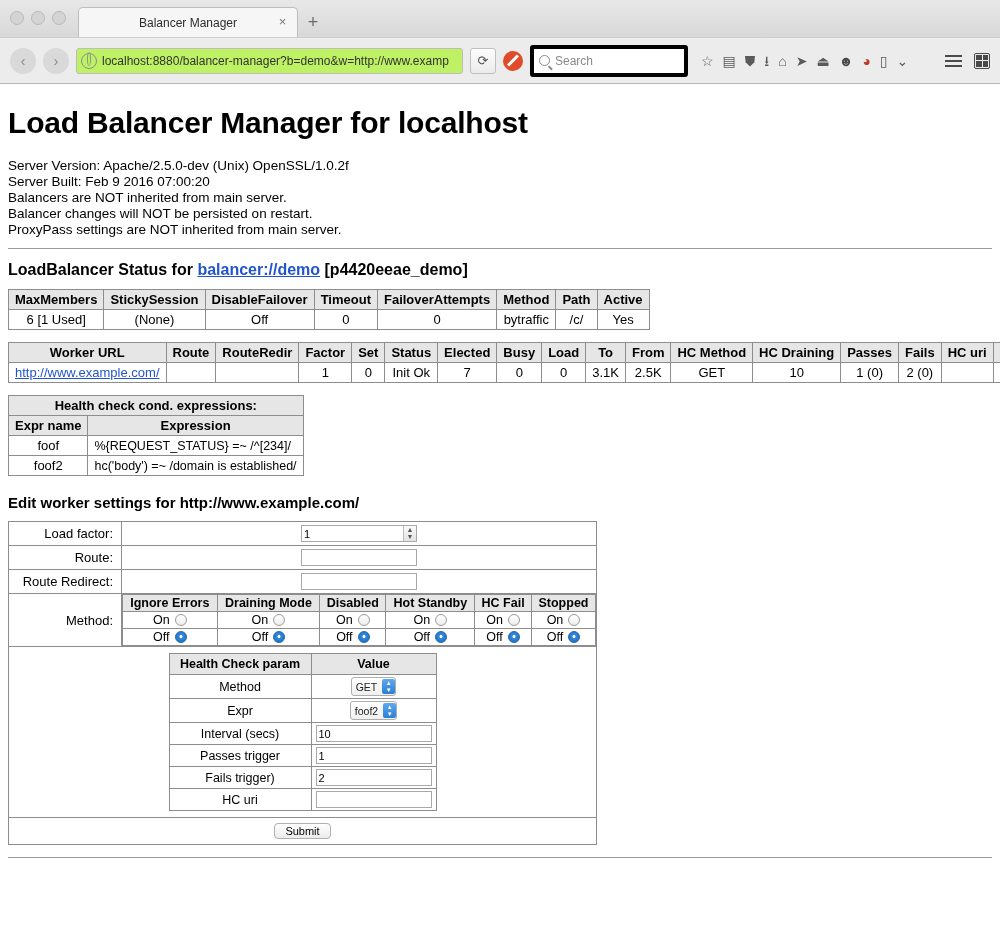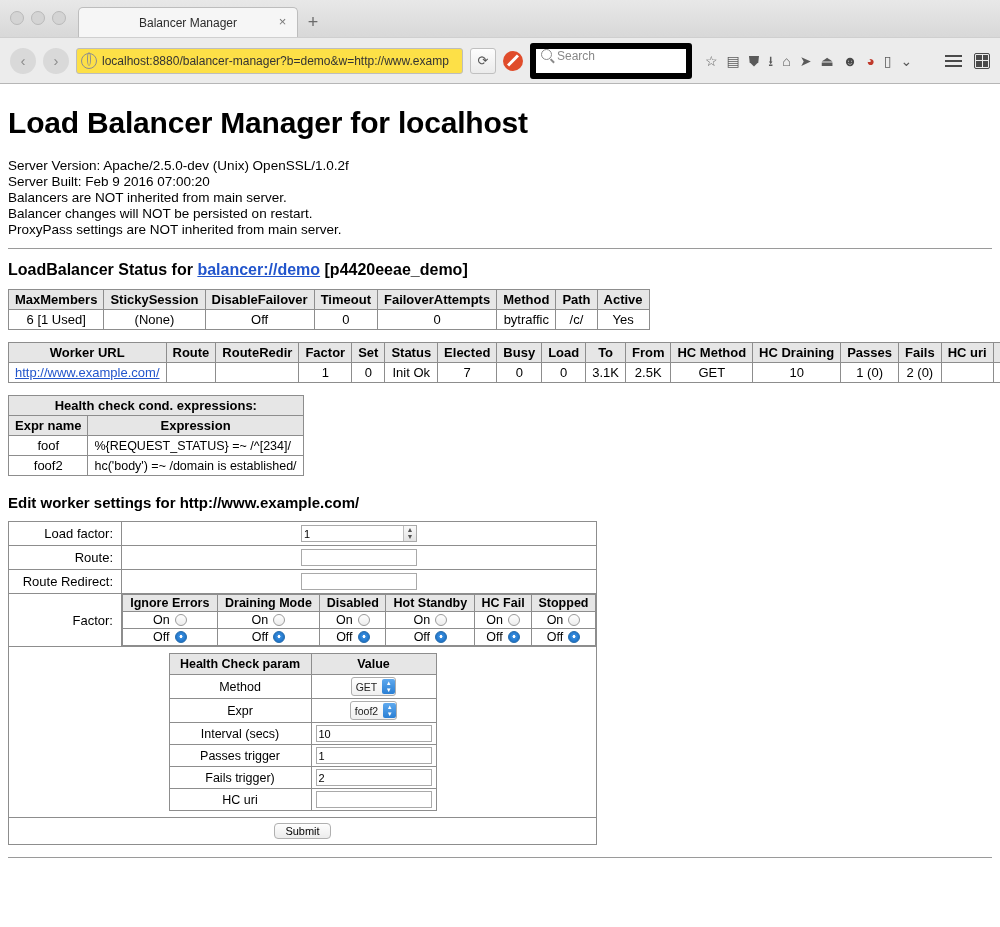--- a/index.html
+++ b/index.html
@@ -99,21 +99,21 @@
     color: #8b8b8b;
     display: flex;
     align-items: center;
     justify-content: center;
     font-size: 15px;
     cursor: pointer;
   }
   .urlbar {
     flex: 0 0 377px;
     height: 24px;
-    background: #fde047;
+    background: #bef264;
     border: 1px solid #bdbdbd;
     border-radius: 3px;
     display: flex;
     align-items: center;
     padding: 0 4px;
     font-size: 12px;
     color: #333;
     overflow: hidden;
     white-space: nowrap;
   }
@@ -154,23 +154,24 @@
     content:"";
     position:absolute; left:3px; top:8.5px;
     width:14px; height:3px; background:#fff;
     transform: rotate(-45deg);
   }
   .searchbar {
     flex: 0 0 140px;
     width: 140px;
     height: 24px;
     background: #fff;
-    border: 6px solid #000000;
+    border: 4px solid #000000;
     border-radius: 3px;
     display: flex;
+    align-items: center;
     padding: 0 5px;
     font-size: 12px;
     color: #888;
     gap: 5px;
   }
   .mag {
     width: 9px; height: 9px;
     border: 1.5px solid #8a8a8a;
     border-radius: 50%;
     position: relative;
@@ -585,21 +586,21 @@
         <input class="txt" value="" style="">
       </td>
     </tr>
     <tr>
       <td class="label">Route Redirect:</td>
       <td class="centered">
         <input class="txt" value="" style="">
       </td>
     </tr>
     <tr>
-      <td class="label">Factor:</td>
+      <td class="label">Method:</td>
       <td style="padding:0 !important;">
         <table class="status">
           <tbody>
                 <tr>
             <th>Ignore Errors</th>
             <th>Draining Mode</th>
             <th>Disabled</th>
             <th>Hot Standby</th>
             <th>HC Fail</th>
             <th>Stopped</th>

